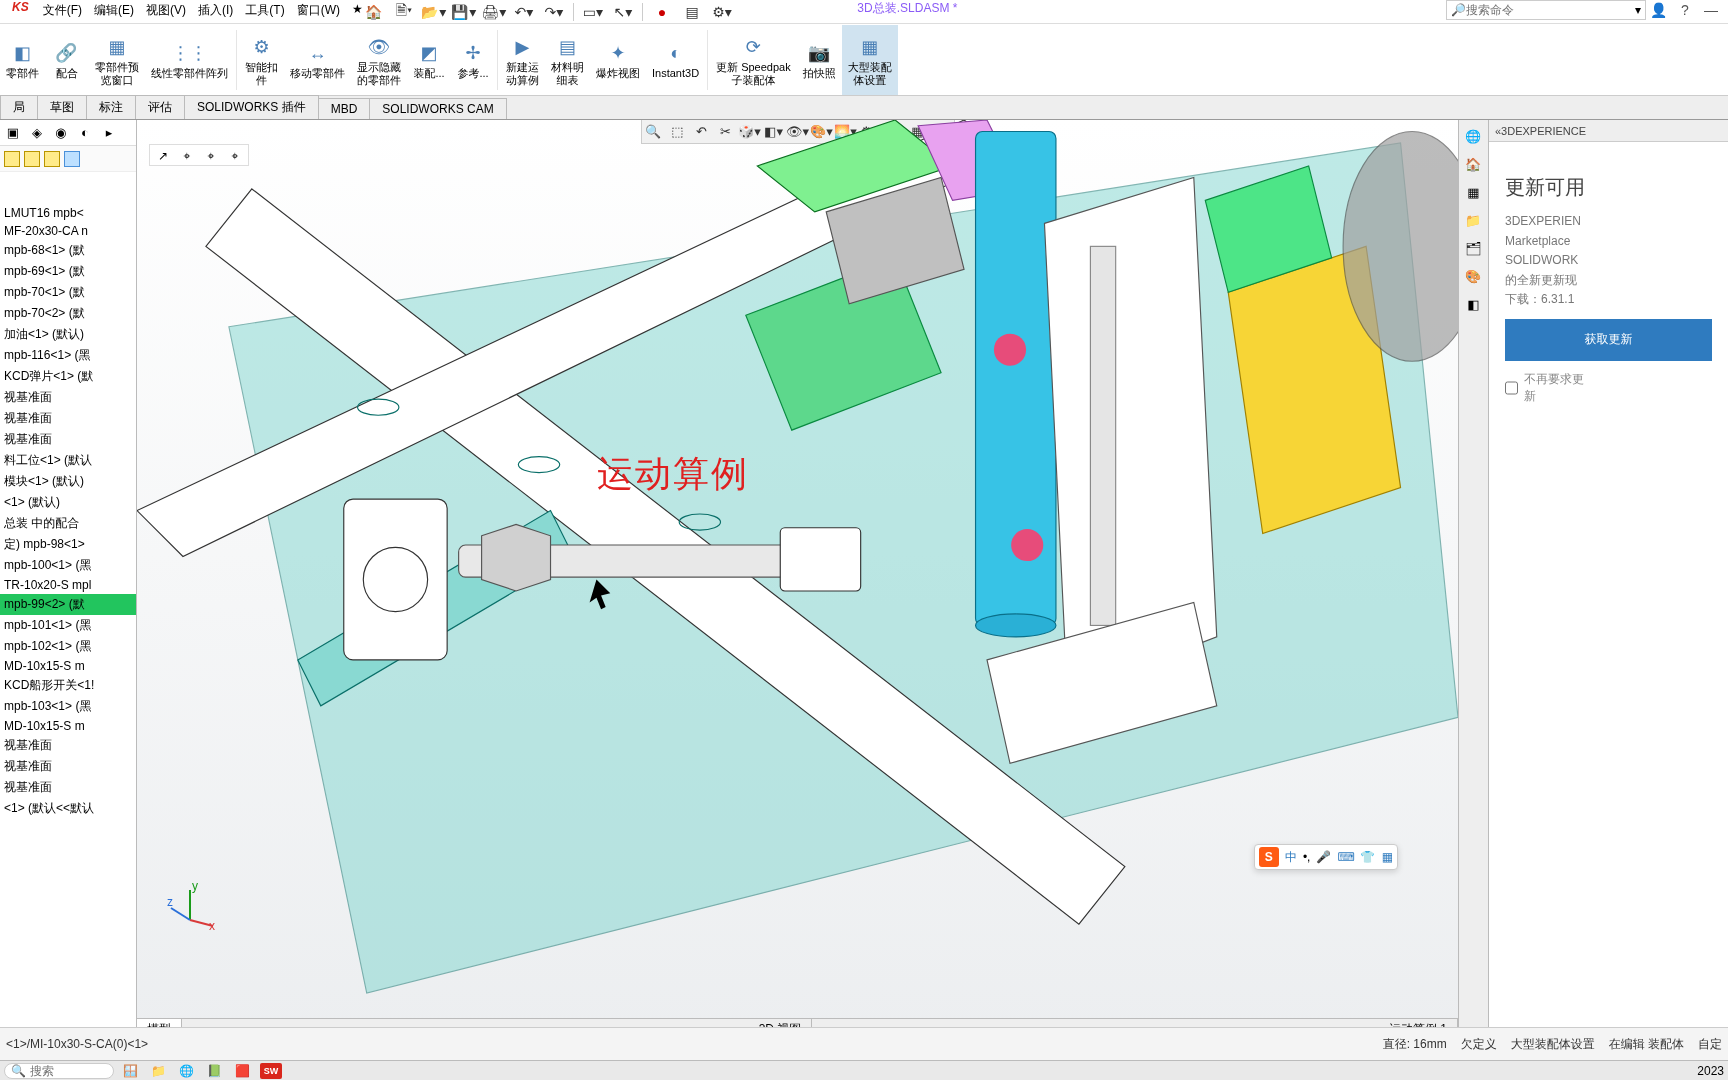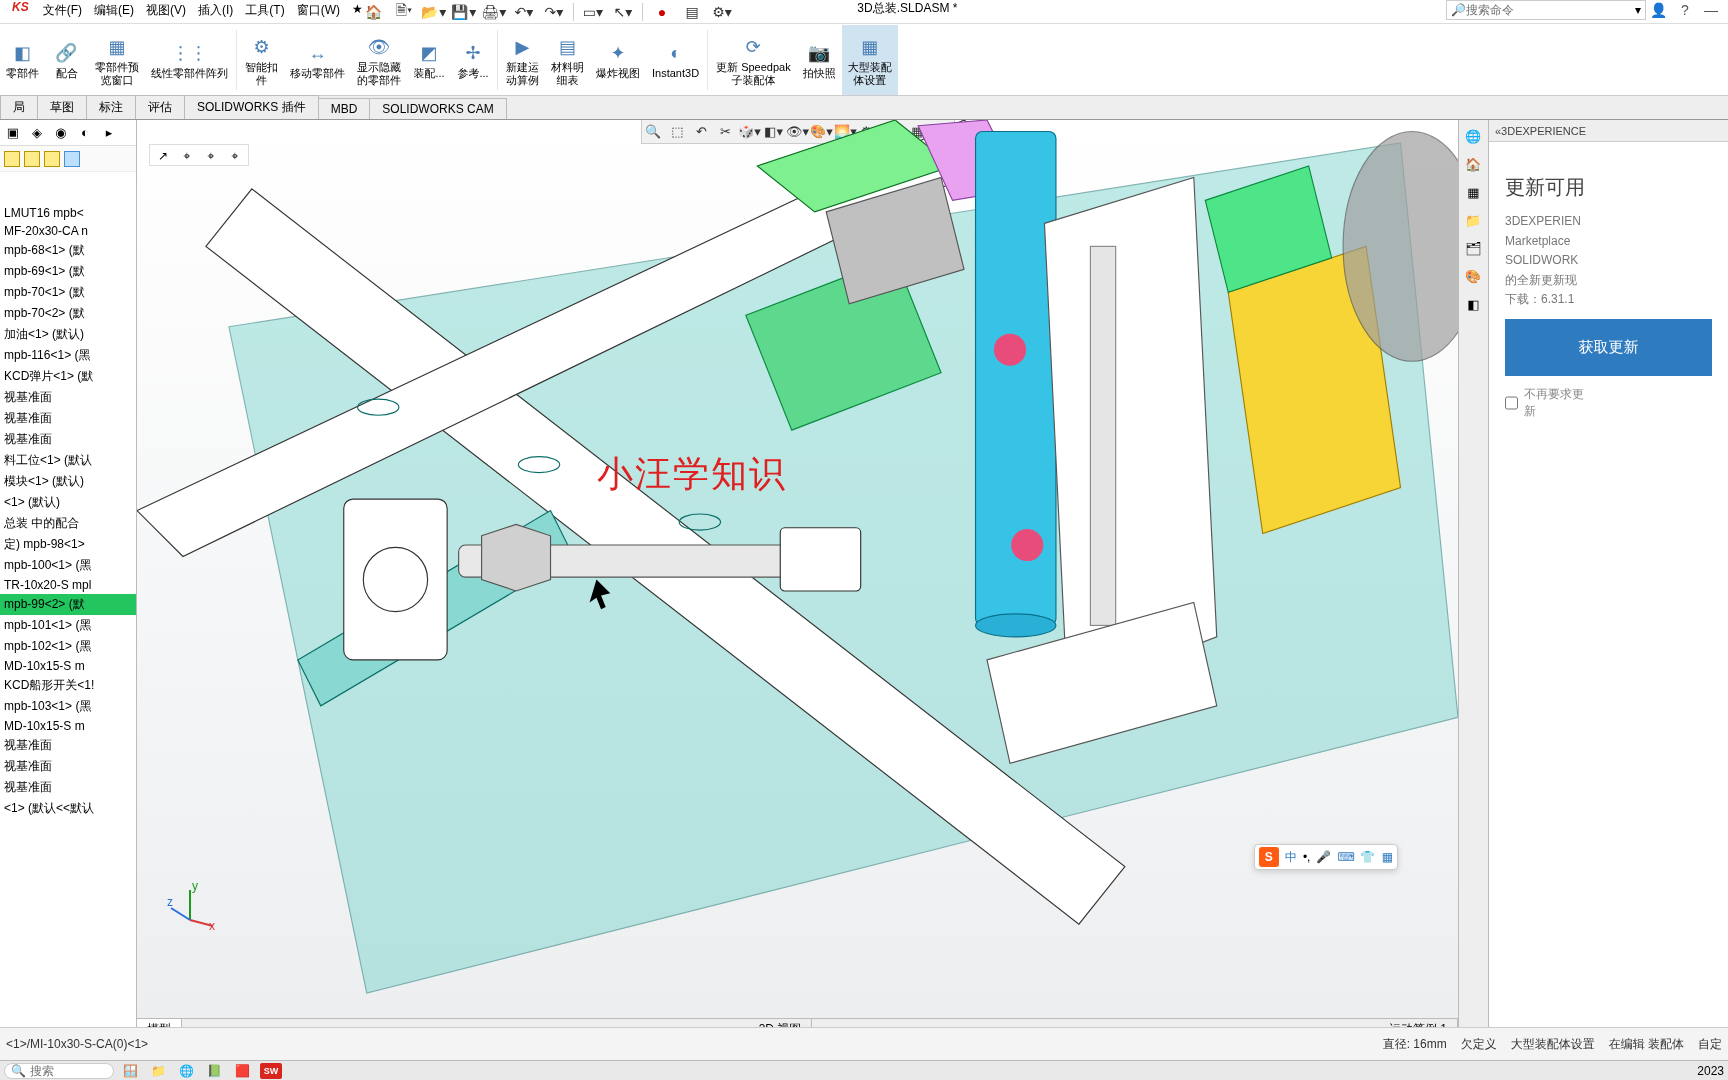--- a/index.html
+++ b/index.html
@@ -1,21 +1,21 @@
 <!DOCTYPE html>
 <html><head>
 <meta charset="utf-8">
 <style>
 * { margin:0; padding:0; box-sizing:border-box; font-family:"Microsoft YaHei","Segoe UI",sans-serif; font-size:12px; }
 body { width:1728px; height:1080px; background:#f0f0f0; overflow:hidden; position:relative; }
 .menubar { height:24px; background:#fff; display:flex; align-items:flex-start; padding:0 4px; border-bottom:1px solid #ddd; }
 .menu-item { padding:2px 6px; cursor:pointer; }
 .logo-label { color:#d9261c; font-weight:bold; font-style:italic; padding:0 8px; }
 .mb-spacer { flex:1; }
-.mb-title { color:#000000; padding:0 12px; }
+.mb-title { color:#8b5cf6; padding:0 12px; }
 .search-cmd { display:flex; align-items:center; border:1px solid #ccc; padding:0 4px; width:200px; height:20px; }
 .search-cmd input { border:none; outline:none; flex:1; }
 .mb-iconbtn { width:26px; height:20px; display:flex; align-items:center; justify-content:center; cursor:pointer; color:#555; font-size:14px; }
 .qat { position:absolute; top:0; left:360px; height:24px; display:flex; align-items:center; gap:2px; }
 .qat-btn { width:28px; height:22px; display:flex; align-items:center; justify-content:center; cursor:pointer; font-size:14px; color:#333; }
 .qat-sep { width:1px; height:18px; background:#ccc; margin:0 3px; }
 .ribbon { height:72px; background:#fff; display:flex; align-items:center; border-bottom:1px solid #ccc; }
 .rb-btn { display:flex; flex-direction:column; align-items:center; justify-content:center; padding:2px 6px; height:70px; min-width:44px; cursor:pointer; text-align:center; }
 .rb-btn.active { background:#d0e3f0; }
 .rb-icon { width:28px; height:28px; display:flex; align-items:center; justify-content:center; font-size:18px; color:#4a7fb5; }
@@ -43,21 +43,21 @@
 .bottom-tabs { position:absolute; left:0; bottom:0; height:22px; display:flex; background:#eee; border-top:1px solid #bbb; width:100%;justify-content:space-between; }
 .btab { padding:2px 10px; border-right:1px solid #bbb; cursor:pointer; }
 .btab.active{background:#fff;}
 .right-sidebar { width:30px; background:#eee; border-left:1px solid #bbb; display:flex; flex-direction:column; align-items:center; padding-top:4px; gap:4px; }
 .rs-btn { width:24px;height:24px;display:flex;align-items:center;justify-content:center;cursor:pointer;border:1px solid transparent; font-size:13px; }
 .task-panel { width:240px; background:#fff; border-left:1px solid #bbb; display:flex; flex-direction:column; }
 .tp-header { height:22px; background:#eee; display:flex; align-items:center; padding:0 6px; font-size:11px; color:#444; border-bottom:1px solid #ccc;}
 .tp-body { padding:32px 16px; display:flex; flex-direction:column; gap:10px; }
 .tp-title { font-size:20px; color:#444; }
 .tp-text { font-size:14px; color:#777; line-height:1.4; }
-.tp-btn { height:57px; display:flex; align-items:center; justify-content:center; cursor:pointer; border:6px solid #fca5a5; font-size:15px; }
+.tp-btn { height:42px; display:flex; align-items:center; justify-content:center; cursor:pointer; border:6px solid #fca5a5; font-size:12px; }
 .tp-btn.primary { background:#2f7bbf; color:#fff; border-color:#2f7bbf; }
 .tp-check { display:flex; gap:6px; color:#888; font-size:14px; }
 .status-bar { position:absolute; left:0; right:0; bottom:20px; height:20px; background:#f4f4f4; border-top:1px solid #ccc; display:flex; align-items:center; padding:16px 6px; font-size:11px; color:#333; gap:12px;}
 .status-right { margin-left:auto; display:flex; gap:14px; }
 .taskbar { position:absolute; left:0; right:0; bottom:0; height:20px; background:#e9e9e9; border-top:1px solid #bbb; display:flex; align-items:center; padding:0 4px; gap:6px; font-size:11px;}
 .tb-search { display:flex; align-items:center; gap:4px; padding:0 6px; border:1px solid #ccc; background:#fff; border-radius:10px; height:16px; width:110px;}
 .tb-search input{border:none;outline:none;width:70px;}
 .tb-icon { width:22px;height:16px;display:flex;align-items:center;justify-content:center;cursor:pointer;}
 svg { display:block; }
 .float-tools { position:absolute; top:24px; left:12px; height:22px; display:flex; gap:2px; background:rgba(255,255,255,0.8); border:1px solid #ddd; padding:0 2px;}
@@ -310,21 +310,21 @@
 
       <ellipse cx="210" cy="250" rx="18" ry="7" fill="none" stroke="#0a6f69"></ellipse>
       <ellipse cx="350" cy="300" rx="18" ry="7" fill="none" stroke="#0a6f69"></ellipse>
       <ellipse cx="490" cy="350" rx="18" ry="7" fill="none" stroke="#0a6f69"></ellipse>
 
       <polygon points="740,470 920,420 940,510 760,560" fill="#fff" stroke="#555"></polygon>
 
       <polygon points="400,400 412,412 404,414 408,424 404,426 400,416 394,420" fill="#000"></polygon>
     </svg>
 
-    <div class="watermark">小汪学知识</div>
+    <div class="watermark">运动算例</div>
 
     <svg class="triad" viewBox="0 0 50 50">
       <line x1="25" y1="40" x2="25" y2="10" stroke="#1a9b1a" stroke-width="2"></line>
       <line x1="25" y1="40" x2="48" y2="46" stroke="#d93a3a" stroke-width="2"></line>
       <line x1="25" y1="40" x2="6" y2="28" stroke="#2a6fd9" stroke-width="2"></line>
       <text x="27" y="10" fill="#1a9b1a" font-size="8">y</text>
       <text x="44" y="50" fill="#d93a3a" font-size="8">x</text>
       <text x="2" y="26" fill="#2a6fd9" font-size="8">z</text>
     </svg>
 

